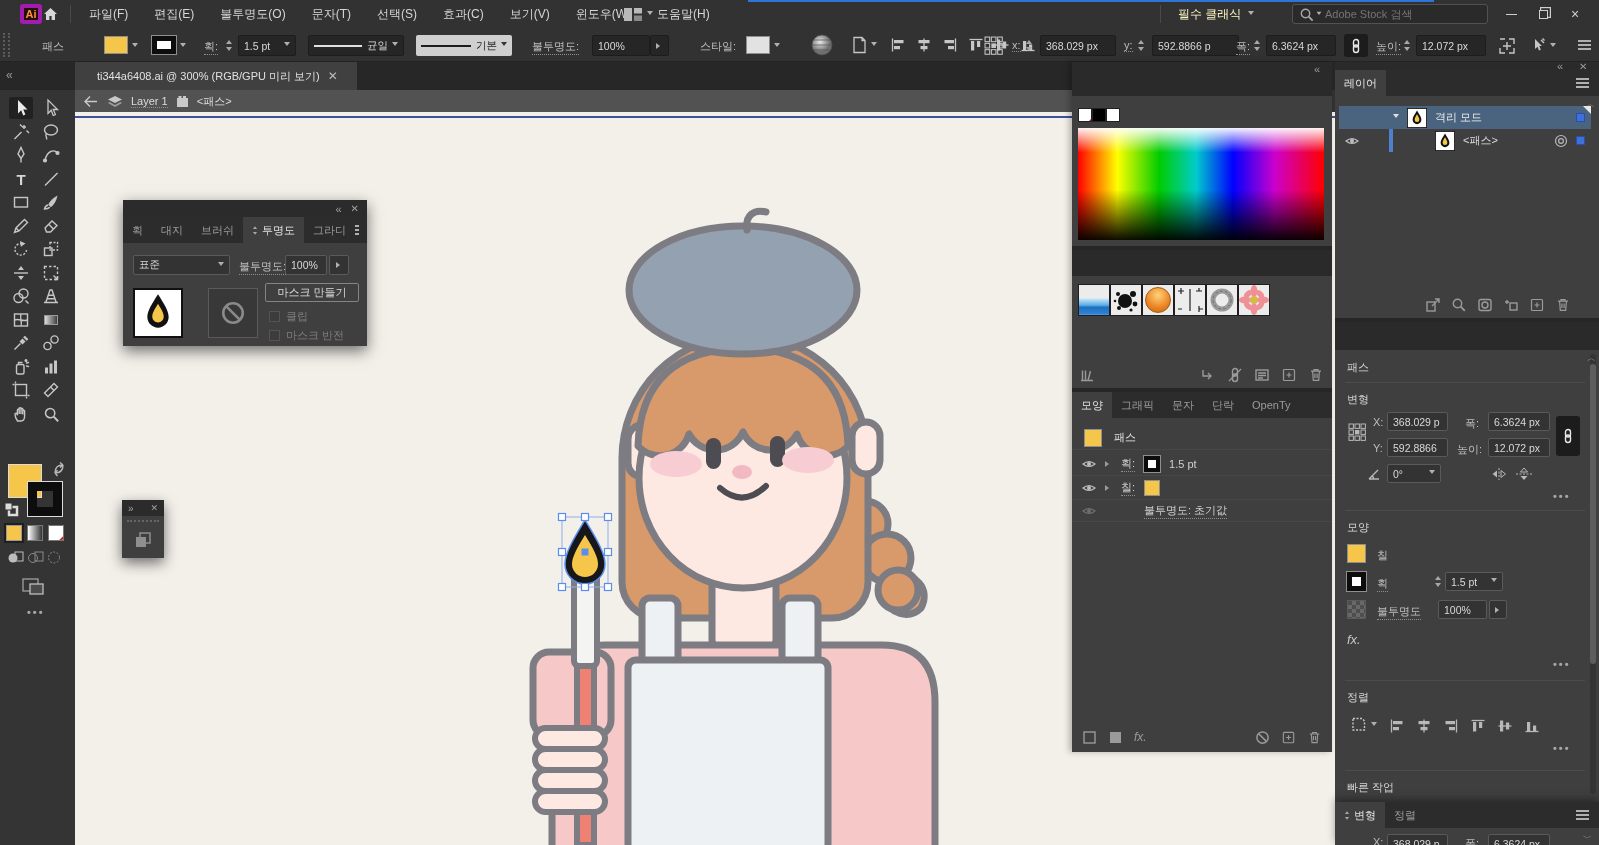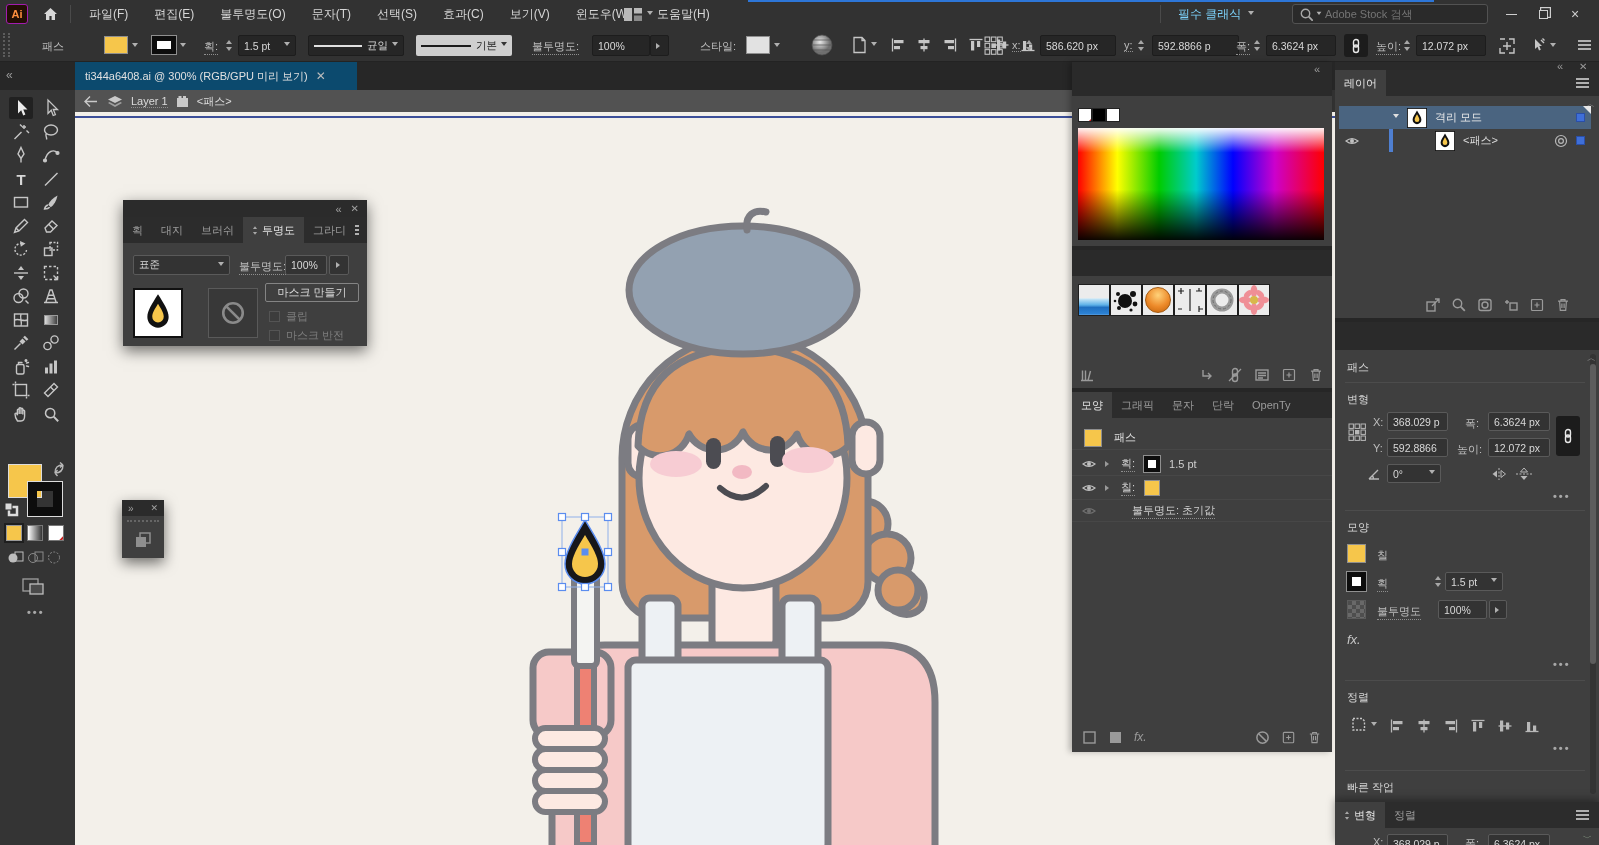--- a/index.html
+++ b/index.html
@@ -122,21 +122,21 @@
             <rect x="7" y="13" width="4.4" height="4.4"></rect>
             <rect x="13" y="13" width="4.4" height="4.4"></rect>
           </g>
           <rect x="7" y="7" width="4.4" height="4.4" fill="currentColor"></rect>
         </g>
 </defs>
 </svg>
 
 <div class="abs row" style="left:0;top:0;width:1599px;height:28px;background:#323232">
   <div class="abs" style="left:748px;top:0;width:686px;height:2px;background:#2d76d8"></div>
-  <div class="abs row" style="left:6px;top:4px;width:22px;height:20px;background:#220f05;border:1px solid #a21caf;border-radius:3px;justify-content:center;color:#ff8f3e;font-weight:bold;font-size:11px">Ai</div>
+  <div class="abs row" style="left:20px;top:4px;width:22px;height:20px;background:#220f05;border:4px solid #a21caf;border-radius:3px;justify-content:center;color:#ff8f3e;font-weight:bold;font-size:11px">Ai</div>
   <div class="abs" style="left:42px;top:6px">
     <svg width="17" height="16">
           <path d="M8.5 2 L15 8 h-2 v6 h-3.4 v-4 h-2.2 v4 H4 V8 H2 Z" fill="#d8d8d8"></path>
         </svg>
   </div>
   <div class="abs" style="left:70px;top:5px;width:1px;height:18px;background:#4a4a4a"></div>
   <div class="abs row" style="left:76px;top:0;height:28px">
     <span class="menu-item">파일(F)</span>
     <span class="menu-item">편집(E)</span>
     <span class="menu-item">불투명도(O)</span>
@@ -150,21 +150,21 @@
   <div class="abs row" style="left:624px;top:8px;gap:5px">
     <svg width="18" height="13">
           <rect x="0" y="0" width="8" height="13" fill="#b9b9b9"></rect>
           <rect x="10" y="0" width="8" height="5.5" fill="#b9b9b9"></rect>
           <rect x="10" y="7.5" width="8" height="5.5" fill="#8a8a8a"></rect>
         </svg>
     <i class="cv"></i>
   </div>
   <div class="abs" style="left:1160px;top:5px;width:1px;height:18px;background:#4a4a4a"></div>
   <div class="abs row" style="left:1178px;top:0;height:28px;gap:7px">
-    <span style="color:#7dd3fc;font-size:12px">필수 클래식</span>
+    <span style="color:#fef9c3;font-size:12px">필수 클래식</span>
     <i class="cv"></i>
   </div>
   <div class="abs row" style="left:1292px;top:4px;width:196px;height:20px;background:#2a2a2a;border:1px solid #525252;border-radius:3px;padding:0 6px;gap:3px">
     <svg width="14" height="14" color="#a8a8a8">
           <use href="#mag"></use>
         </svg>
     <i class="cv" style="transform:scale(.8)"></i>
     <input style="background: none; border: none; outline: none; color: rgb(154, 154, 154); font-size: 11px; width: 130px; font-family: inherit;" placeholder="Adobe Stock 검색">
   </div>
   <div class="abs row" style="left:1495px;top:0">
@@ -254,21 +254,21 @@
   </div>
   <svg class="abs" width="19" height="19" style="left:984px;top:8px" color="#c6c6c6">
         <use href="#grid9" transform="scale(1.05)"></use>
       </svg>
   <span class="abs lbl dotted" style="left:1012px;top:11px">x:</span>
   <div class="abs stp" style="left:1026px;top:8px;height:18px">
         <i class="u"></i>
         <i class="d"></i>
       </div>
   <div class="abs fld" style="left:1040px;top:7px;width:76px;height:21px">
-        <span>586.620 px</span>
+        <span>368.029 px</span>
       </div>
   <span class="abs lbl dotted" style="left:1124px;top:11px">y:</span>
   <div class="abs stp" style="left:1138px;top:8px;height:18px">
         <i class="u"></i>
         <i class="d"></i>
       </div>
   <div class="abs fld" style="left:1152px;top:7px;width:87px;height:21px">
         <span>592.8866 p</span>
       </div>
   <span class="abs lbl dotted" style="left:1236px;top:11px">폭:</span>
@@ -301,21 +301,21 @@
           <path d="M7 2 L7 12 L9.5 9.8 L11 13.5 L12.8 12.8 L11.3 9 L14 9 Z" fill="#c6c6c6" stroke="none"></path>
           <path d="M13 3 l3 3 M14.5 1.5 l2 2"></path>
         </svg>
     <i class="cv"></i>
   </div>
   <div class="abs ham" style="left:1578px;top:16px"></div>
 </div>
 
 <div class="abs" style="left:0;top:62px;width:1599px;height:28px;background:#272727">
   <span class="abs" style="left:6px;top:6px;color:#9a9a9a;font-size:12px">«</span>
-  <div class="abs row" style="left:75px;top:0;width:282px;height:28px;background:#0c4a6e;padding:0 10px;">
+  <div class="abs row" style="left:75px;top:0;width:282px;height:28px;background:#404040;padding:0 22px;justify-content:space-between">
     <span style="color:#e0e0e0;font-size:11px;white-space:nowrap">ti344a6408.ai @ 300% (RGB/GPU 미리 보기)</span>
     <span style="color:#bdbdbd;font-size:12px;margin-left:8px">✕</span>
   </div>
 </div>
 
 <div class="abs row" style="left:75px;top:90px;width:997px;height:22px;background:#525252;gap:8px;padding:0 8px">
   <svg class="ic" width="16" height="13">
         <path d="M7 1.5 L2 6.5 L7 11.5 M2.5 6.5 H14" stroke="#c9c9c9"></path>
       </svg>
   <svg width="16" height="13">
@@ -801,21 +801,21 @@
             <use href="#eye"></use>
           </svg>
       <i class="cr" style="border-left-color:#9a9a9a"></i>
       <span class="dotted">칠:</span>
       <span class="sw-y" style="width:16px;height:16px;display:inline-block"></span>
     </div>
     <div class="abs row" style="left:0;top:82px;width:260px;height:22px;padding:0 10px;gap:9px;border-bottom:1px solid #474747">
       <svg width="14" height="10" color="#6f6f6f">
             <use href="#eye"></use>
           </svg>
-      <span style="margin-left:27px" class="dotted">불투명도: 초기값</span>
+      <span style="margin-left:39px" class="dotted">불투명도: 초기값</span>
     </div>
     <div class="abs row" style="left:0;top:306px;width:260px;height:26px;padding:0 10px;color:#9a9a9a">
       <div class="row" style="gap:11px">
         <svg width="15" height="15">
               <rect x="2" y="2" width="11" height="11" fill="none" stroke="#9a9a9a" stroke-width="1.4"></rect>
             </svg>
         <svg width="15" height="15">
               <rect x="2" y="2" width="11" height="11" fill="#9a9a9a"></rect>
             </svg>
         <span style="font-style:italic;font-size:12px">fx.</span>

